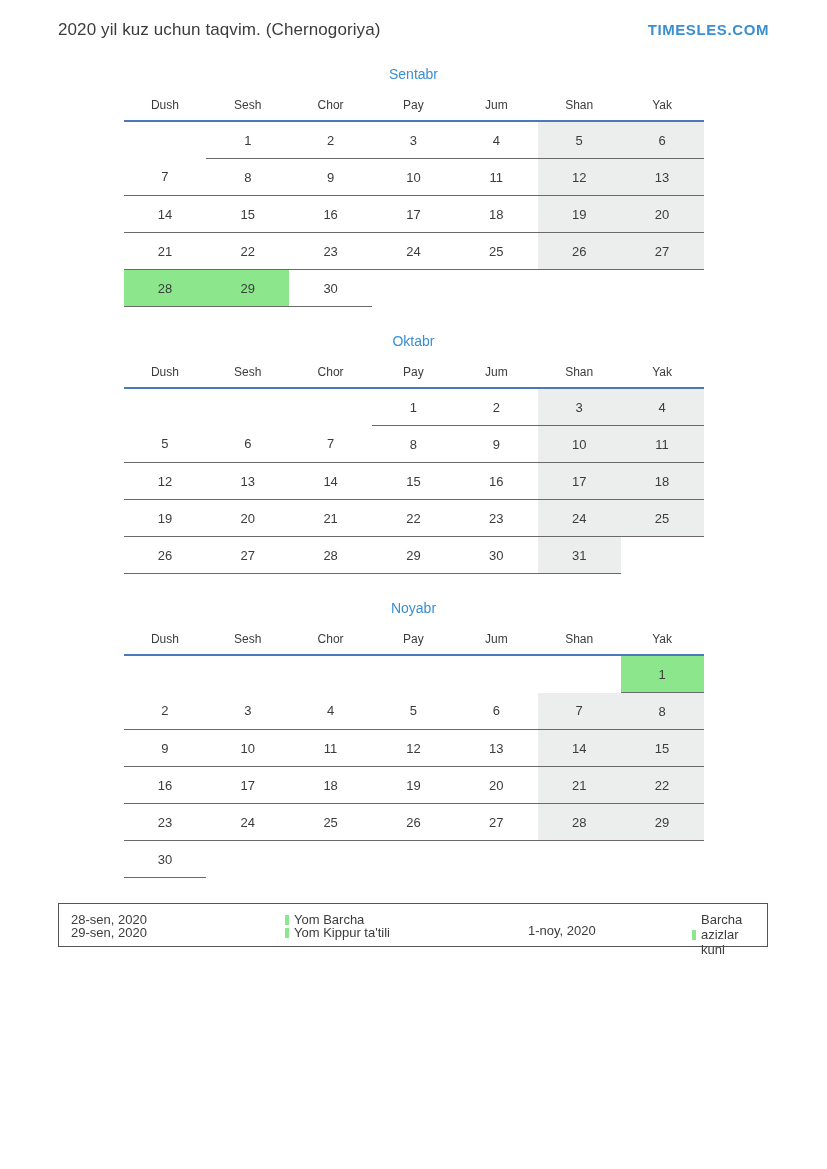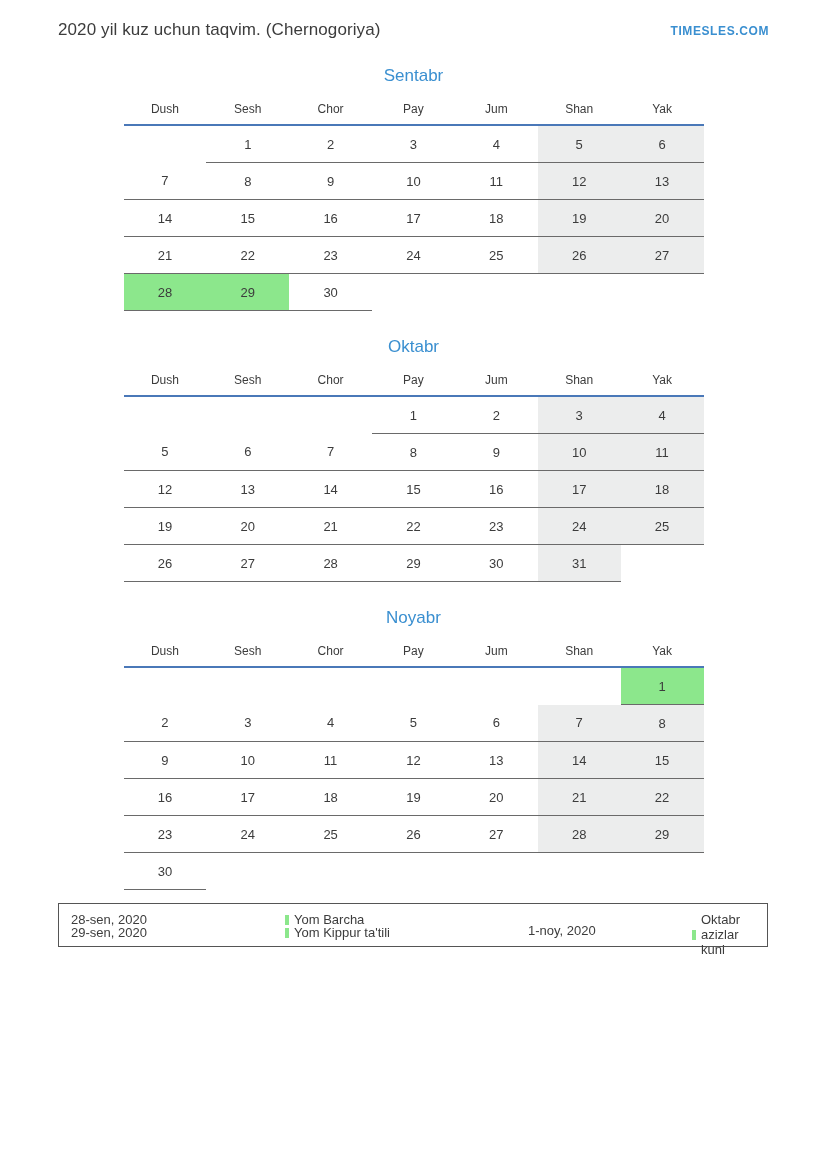--- a/index.html
+++ b/index.html
@@ -27,34 +27,34 @@
     justify-content: space-between;
     padding: 20px 58px 0 58px;
   }
   .page-title {
     font-size: 17px;
     color: #3c3c3c;
     font-weight: 400;
     letter-spacing: 0.1px;
   }
   .brand {
-    font-size: 12px;
+    font-size: 15px;
     color: #3a8fd0;
     letter-spacing: 0.6px;
     font-weight: 700;
   }
   
   .cal-wrap {
     width: 580px;
     margin: 0 auto;
   }
   .month-title {
     text-align: center;
     color: #3a8fd0;
-    font-size: 17px;
+    font-size: 14px;
     font-weight: 400;
     margin: 26px 0 12px 0;
   }
   table.cal {
     border-collapse: collapse;
     width: 580px;
     table-layout: fixed;
   }
   table.cal th {
     font-size: 12px;
@@ -344,21 +344,21 @@
     <div id="legend-root">
         <div class="legend-row">
           <span class="lg-date">28-sen, 2020</span>
           <span class="lg-cellgroup">
             <span class="lg-swatch"></span>
             <span class="lg-name">Yom Barcha</span>
           </span>
           <span class="lg-date2">1-noy, 2020</span>
           <span class="lg-cellgroup">
             <span class="lg-swatch"></span>
-            <span class="lg-name2">Oktabr azizlar kuni</span>
+            <span class="lg-name2">Barcha azizlar kuni</span>
           </span>
         </div>
         <div class="legend-row">
           <span class="lg-date">29-sen, 2020</span>
           <span class="lg-cellgroup">
             <span class="lg-swatch"></span>
             <span class="lg-name">Yom Kippur ta'tili</span>
           </span>
           <span class="lg-date2"></span>
           <span class="lg-cellgroup">

